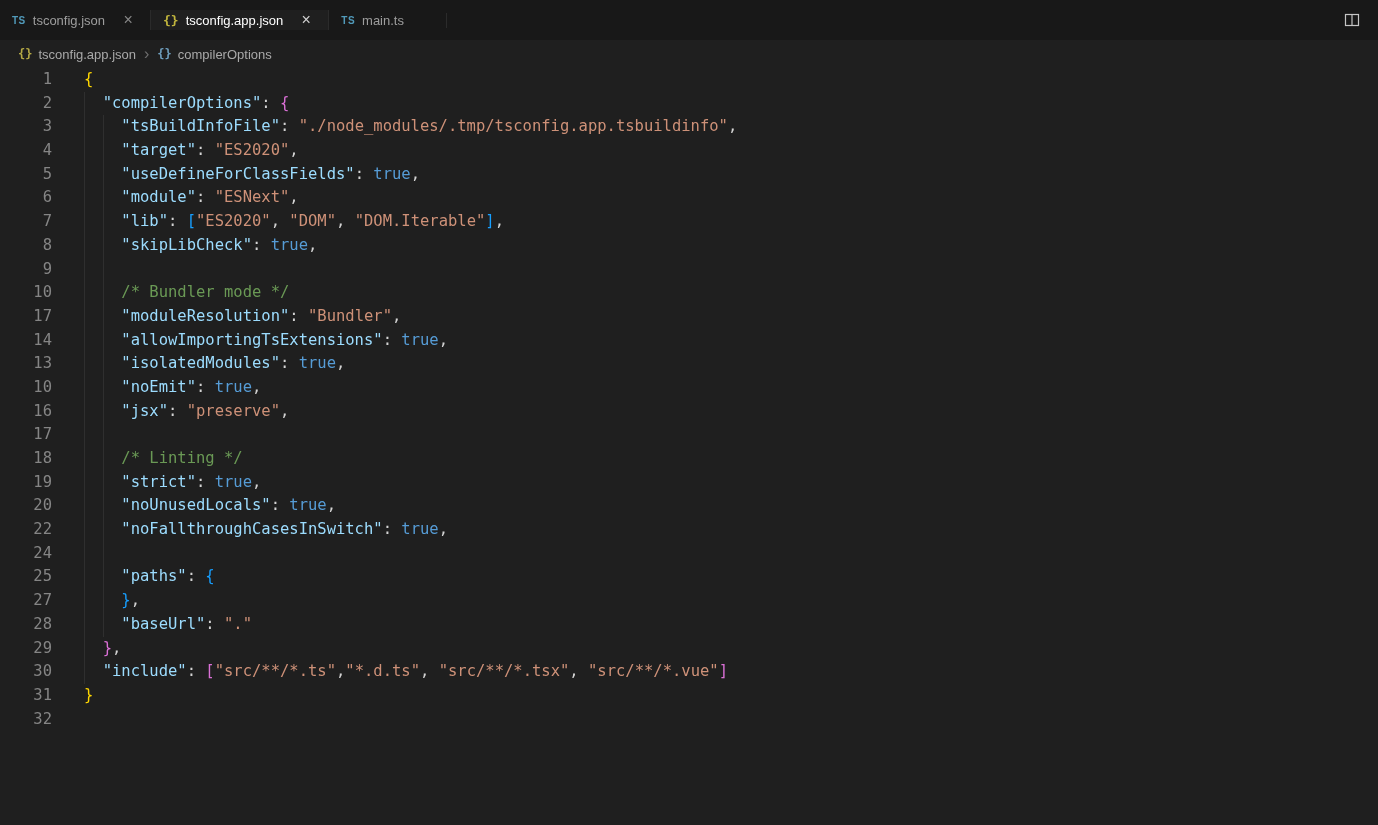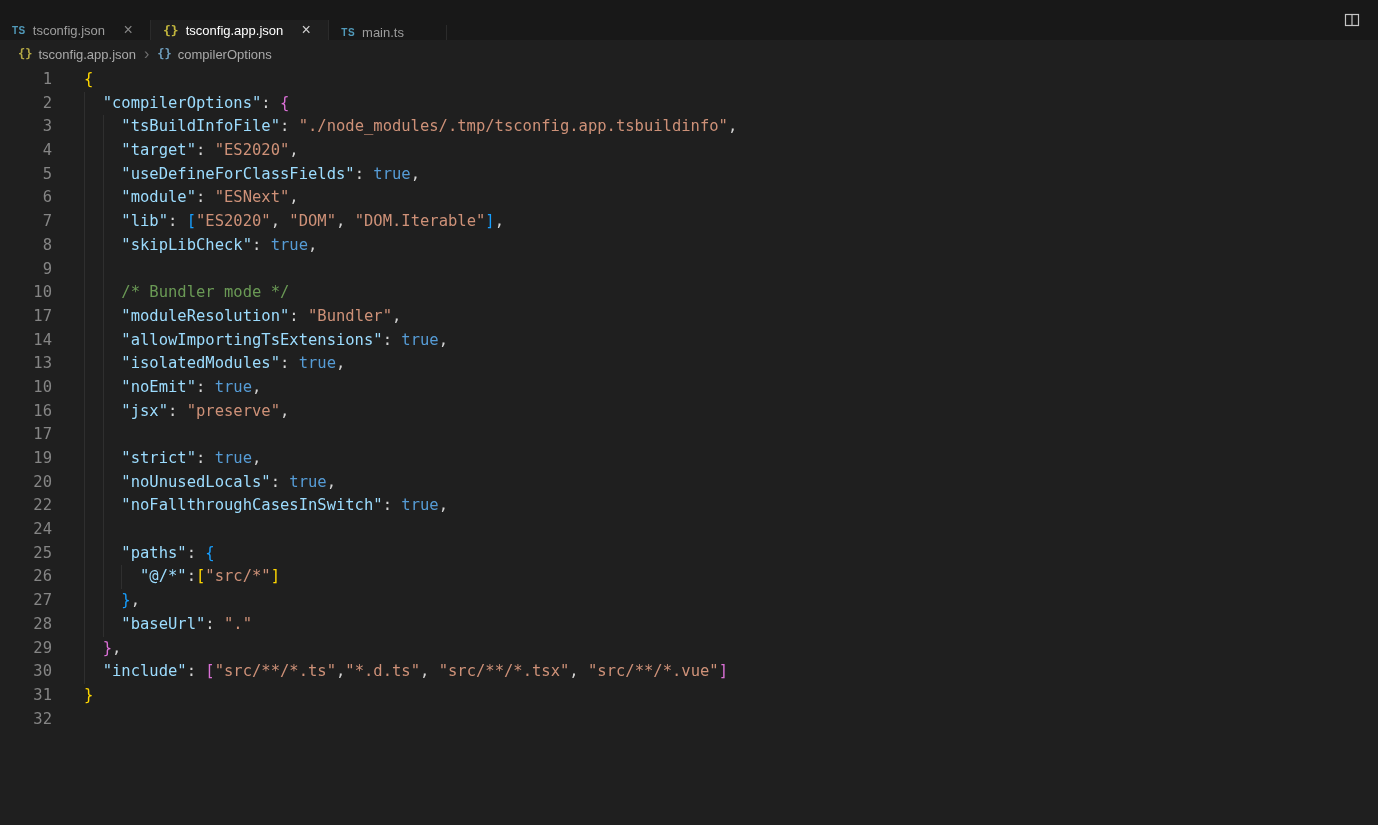--- a/index.html
+++ b/index.html
@@ -5,21 +5,21 @@
   * { box-sizing: border-box; margin: 0; padding: 0; }
   html, body { width: 1378px; height: 825px; overflow: hidden; }
   body {
     background: #1f1f1f;
     font-family: "Liberation Sans", sans-serif;
   }
 
   
   .tabbar {
     display: flex;
-    align-items: flex-end;
+    align-items: center;
     height: 40px;
     background: #181818;
   }
   .tab {
     display: flex;
     align-items: center;
     gap: 7px;
     padding: 0 12px;
     background: #181818;
     color: #9d9d9d;
@@ -187,25 +187,25 @@
     <div class="line"><div class="ln">7</div><div class="code"><span class="guide" style="left: 0ch;"></span><span class="guide" style="left: 2ch;"></span><span class="t-k">    "lib"</span><span class="t-p">: </span><span class="t-b3">[</span><span class="t-s">"ES2020"</span><span class="t-p">, </span><span class="t-s">"DOM"</span><span class="t-p">, </span><span class="t-s">"DOM.Iterable"</span><span class="t-b3">]</span><span class="t-p">,</span></div></div>
     <div class="line"><div class="ln">8</div><div class="code"><span class="guide" style="left: 0ch;"></span><span class="guide" style="left: 2ch;"></span><span class="t-k">    "skipLibCheck"</span><span class="t-p">: </span><span class="t-b">true</span><span class="t-p">,</span></div></div>
     <div class="line"><div class="ln">9</div><div class="code"><span class="guide" style="left: 0ch;"></span><span class="guide" style="left: 2ch;"></span></div></div>
     <div class="line"><div class="ln">10</div><div class="code"><span class="guide" style="left: 0ch;"></span><span class="guide" style="left: 2ch;"></span><span class="t-c">    /* Bundler mode */</span></div></div>
     <div class="line"><div class="ln">17</div><div class="code"><span class="guide" style="left: 0ch;"></span><span class="guide" style="left: 2ch;"></span><span class="t-k">    "moduleResolution"</span><span class="t-p">: </span><span class="t-s">"Bundler"</span><span class="t-p">,</span></div></div>
     <div class="line"><div class="ln">14</div><div class="code"><span class="guide" style="left: 0ch;"></span><span class="guide" style="left: 2ch;"></span><span class="t-k">    "allowImportingTsExtensions"</span><span class="t-p">: </span><span class="t-b">true</span><span class="t-p">,</span></div></div>
     <div class="line"><div class="ln">13</div><div class="code"><span class="guide" style="left: 0ch;"></span><span class="guide" style="left: 2ch;"></span><span class="t-k">    "isolatedModules"</span><span class="t-p">: </span><span class="t-b">true</span><span class="t-p">,</span></div></div>
     <div class="line"><div class="ln">10</div><div class="code"><span class="guide" style="left: 0ch;"></span><span class="guide" style="left: 2ch;"></span><span class="t-k">    "noEmit"</span><span class="t-p">: </span><span class="t-b">true</span><span class="t-p">,</span></div></div>
     <div class="line"><div class="ln">16</div><div class="code"><span class="guide" style="left: 0ch;"></span><span class="guide" style="left: 2ch;"></span><span class="t-k">    "jsx"</span><span class="t-p">: </span><span class="t-s">"preserve"</span><span class="t-p">,</span></div></div>
     <div class="line"><div class="ln">17</div><div class="code"><span class="guide" style="left: 0ch;"></span><span class="guide" style="left: 2ch;"></span></div></div>
+    <div class="line"><div class="ln">18</div><div class="code"><span class="guide" style="left: 0ch;"></span><span class="guide" style="left: 2ch;"></span><span class="t-c">    /* Linting */</span></div></div>
     <div class="line"><div class="ln">19</div><div class="code"><span class="guide" style="left: 0ch;"></span><span class="guide" style="left: 2ch;"></span><span class="t-k">    "strict"</span><span class="t-p">: </span><span class="t-b">true</span><span class="t-p">,</span></div></div>
     <div class="line"><div class="ln">20</div><div class="code"><span class="guide" style="left: 0ch;"></span><span class="guide" style="left: 2ch;"></span><span class="t-k">    "noUnusedLocals"</span><span class="t-p">: </span><span class="t-b">true</span><span class="t-p">,</span></div></div>
     <div class="line"><div class="ln">22</div><div class="code"><span class="guide" style="left: 0ch;"></span><span class="guide" style="left: 2ch;"></span><span class="t-k">    "noFallthroughCasesInSwitch"</span><span class="t-p">: </span><span class="t-b">true</span><span class="t-p">,</span></div></div>
     <div class="line"><div class="ln">24</div><div class="code"><span class="guide" style="left: 0ch;"></span><span class="guide" style="left: 2ch;"></span></div></div>
     <div class="line"><div class="ln">25</div><div class="code"><span class="guide" style="left: 0ch;"></span><span class="guide" style="left: 2ch;"></span><span class="t-k">    "paths"</span><span class="t-p">: </span><span class="t-b3">{</span></div></div>
-    <div class="line"><div class="ln">26</div><div class="code"><span class="guide" style="left: 0ch;"></span><span class="guide" style="left: 2ch;"></span><span class="guide" style="left: 4ch;"></span><span class="t-k">      "@/*"</span><span class="t-p">:</span><span class="t-b1">[</span><span class="t-s">"src/*"</span><span class="t-b1">]</span></div></div>
     <div class="line"><div class="ln">27</div><div class="code"><span class="guide" style="left: 0ch;"></span><span class="guide" style="left: 2ch;"></span><span class="t-p">    </span><span class="t-b3">}</span><span class="t-p">,</span></div></div>
     <div class="line"><div class="ln">28</div><div class="code"><span class="guide" style="left: 0ch;"></span><span class="guide" style="left: 2ch;"></span><span class="t-k">    "baseUrl"</span><span class="t-p">: </span><span class="t-s">"."</span></div></div>
     <div class="line"><div class="ln">29</div><div class="code"><span class="guide" style="left: 0ch;"></span><span class="t-p">  </span><span class="t-b2">}</span><span class="t-p">,</span></div></div>
     <div class="line"><div class="ln">30</div><div class="code"><span class="guide" style="left: 0ch;"></span><span class="t-k">  "include"</span><span class="t-p">: </span><span class="t-b2">[</span><span class="t-s">"src/**/*.ts"</span><span class="t-p">,</span><span class="t-s">"*.d.ts"</span><span class="t-p">, </span><span class="t-s">"src/**/*.tsx"</span><span class="t-p">, </span><span class="t-s">"src/**/*.vue"</span><span class="t-b2">]</span></div></div>
     <div class="line"><div class="ln">31</div><div class="code"><span class="t-b1">}</span></div></div>
     <div class="line"><div class="ln">32</div><div class="code"></div></div>
   </div>
 
 </body></html>

